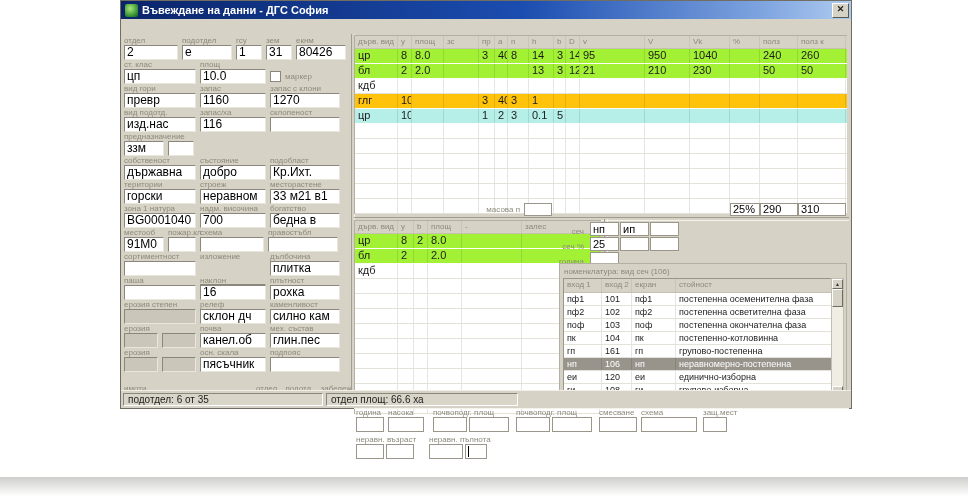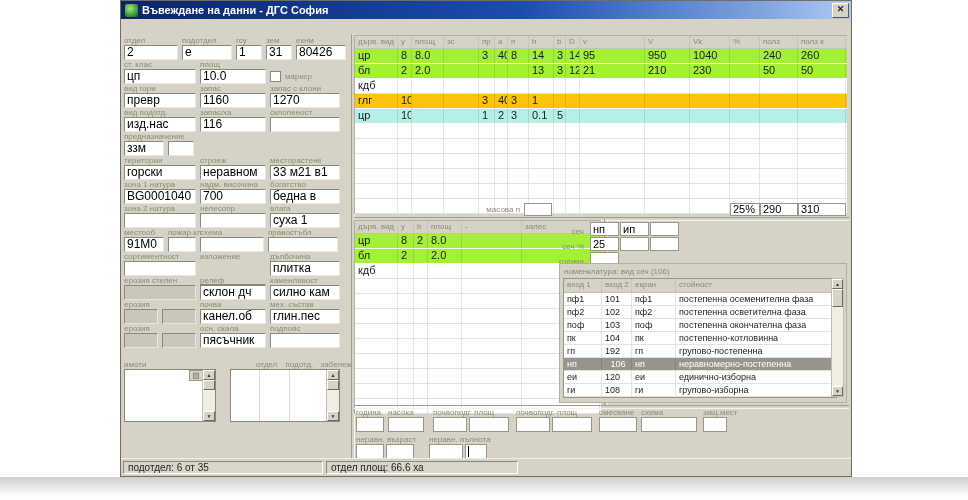--- a/index.html
+++ b/index.html
@@ -1,18 +1,18 @@
 <!DOCTYPE html>
 <html><head>
 <meta charset="utf-8">
 <style>
   html,body{margin:0;padding:0;}
   body{width:968px;height:500px;background:#ffffff;position:relative;overflow:hidden;
        font-family:"Liberation Sans",sans-serif;}
-  .window{position:absolute;left:120px;top:0;width:732px;height:477px;background:#d6d2c5;
+  .window{position:absolute;left:120px;top:0;width:732px;height:409px;background:#d6d2c5;
           border:1px solid #716d60;box-sizing:border-box;}
   
   .titlebar{height:18px;display:flex;align-items:center;padding:0 2px;
             background:linear-gradient(90deg,#0a246a 0%,#1b4db0 55%,#7fa5e0 88%,#aecbf0 100%);}
   .app-icon{width:13px;height:13px;margin:0 4px 0 2px;border-radius:2px;
             background:radial-gradient(circle at 40% 35%,#a8e87a,#2e8b2e 70%,#1a5c1a);}
   .title-text{color:#fff;font-size:11px;font-weight:bold;flex:1;white-space:nowrap;overflow:hidden;}
   .close-btn{width:15px;height:13px;background:#d6d2c5;border:1px solid;cursor:default;
              border-color:#ffffff #5a574c #5a574c #ffffff;font-size:9px;line-height:11px;
              text-align:center;font-weight:bold;color:#222;}
@@ -194,20 +194,34 @@
               <div class="flabel">предназначение</div>
               <div class="fld" style="width: 40px;">ззм</div>
             </div>
             <div class="fgroup">
               <div class="flabel"></div>
               <div class="fld" style="width: 26px;"></div>
             </div>
           </div>
           <div class="frow">
             <div class="fgroup">
+              <div class="flabel">собственост</div>
+              <div class="fld" style="width: 72px;">държавна</div>
+            </div>
+            <div class="fgroup">
+              <div class="flabel">състояние</div>
+              <div class="fld" style="width: 66px;">добро</div>
+            </div>
+            <div class="fgroup">
+              <div class="flabel">подобласт</div>
+              <div class="fld" style="width: 70px;">Кр.Ихт.</div>
+            </div>
+          </div>
+          <div class="frow">
+            <div class="fgroup">
               <div class="flabel">територии</div>
               <div class="fld" style="width: 72px;">горски</div>
             </div>
             <div class="fgroup">
               <div class="flabel">строеж</div>
               <div class="fld" style="width: 66px;">неравном</div>
             </div>
             <div class="fgroup">
               <div class="flabel">месторастене</div>
               <div class="fld" style="width: 70px;">33 м21 в1</div>
@@ -222,34 +236,20 @@
               <div class="flabel">надм. височина</div>
               <div class="fld" style="width: 66px;">700</div>
             </div>
             <div class="fgroup">
               <div class="flabel">богатство</div>
               <div class="fld" style="width: 70px;">бедна в</div>
             </div>
           </div>
           <div class="frow">
             <div class="fgroup">
-              <div class="flabel">зона 2 натура</div>
-              <div class="fld" style="width: 72px;"></div>
-            </div>
-            <div class="fgroup">
-              <div class="flabel">нелесопр</div>
-              <div class="fld" style="width: 66px;"></div>
-            </div>
-            <div class="fgroup">
-              <div class="flabel">влага</div>
-              <div class="fld" style="width: 70px;">суха 1</div>
-            </div>
-          </div>
-          <div class="frow">
-            <div class="fgroup">
               <div class="flabel">местооб</div>
               <div class="fld" style="width: 40px;">91М0</div>
             </div>
             <div class="fgroup">
               <div class="flabel">пожар.кл</div>
               <div class="fld" style="width: 28px;"></div>
             </div>
             <div class="fgroup">
               <div class="flabel">схема</div>
               <div class="fld" style="width: 64px;"></div>
@@ -264,20 +264,34 @@
               <div class="flabel">сортиментност</div>
               <div class="fld" style="width: 72px;"></div>
             </div>
             <div class="fgroup">
               <div class="flabel">изложение</div>
               <div class="fld" style="width: 66px; margin-top: 32px;">ЮЗ</div>
             </div>
             <div class="fgroup">
               <div class="flabel">дълбочина</div>
               <div class="fld" style="width: 70px;">плитка</div>
+            </div>
+          </div>
+          <div class="frow">
+            <div class="fgroup">
+              <div class="flabel">паша</div>
+              <div class="fld" style="width: 72px;"></div>
+            </div>
+            <div class="fgroup">
+              <div class="flabel">наклон</div>
+              <div class="fld" style="width: 66px;">16</div>
+            </div>
+            <div class="fgroup">
+              <div class="flabel">плътност</div>
+              <div class="fld" style="width: 70px;">рохка</div>
             </div>
           </div>
           <div class="frow">
             <div class="fgroup">
               <div class="flabel">ерозия степен</div>
               <div class="fld dis" style="width: 72px;"></div>
             </div>
             <div class="fgroup">
               <div class="flabel">релеф</div>
               <div class="fld" style="width: 66px;">склон дч</div>
@@ -745,27 +759,27 @@
               <div class="td ntd" style="width: 158px;">постепенна окончателна фаза</div>
             </div>
             <div class="trow white">
               <div class="td ntd" style="width: 38px;">пк</div>
               <div class="td ntd" style="width: 30px;">104</div>
               <div class="td ntd" style="width: 44px;">пк</div>
               <div class="td ntd" style="width: 158px;">постепенно-котловинна</div>
             </div>
             <div class="trow white">
               <div class="td ntd" style="width: 38px;">гп</div>
-              <div class="td ntd" style="width: 30px;">192</div>
+              <div class="td ntd" style="width: 30px;">161</div>
               <div class="td ntd" style="width: 44px;">гп</div>
               <div class="td ntd" style="width: 158px;">групово-постепенна</div>
             </div>
             <div class="trow white sel">
               <div class="td ntd" style="width: 38px;">нп</div>
-              <div class="td ntd" style="width: 30px; text-align: center;">106</div>
+              <div class="td ntd" style="width: 30px;">106</div>
               <div class="td ntd" style="width: 44px;">нп</div>
               <div class="td ntd" style="width: 158px;">неравномерно-постепенна</div>
             </div>
             <div class="trow white">
               <div class="td ntd" style="width: 38px;">еи</div>
               <div class="td ntd" style="width: 30px;">120</div>
               <div class="td ntd" style="width: 44px;">еи</div>
               <div class="td ntd" style="width: 158px;">единично-изборна</div>
             </div>
             <div class="trow white">

